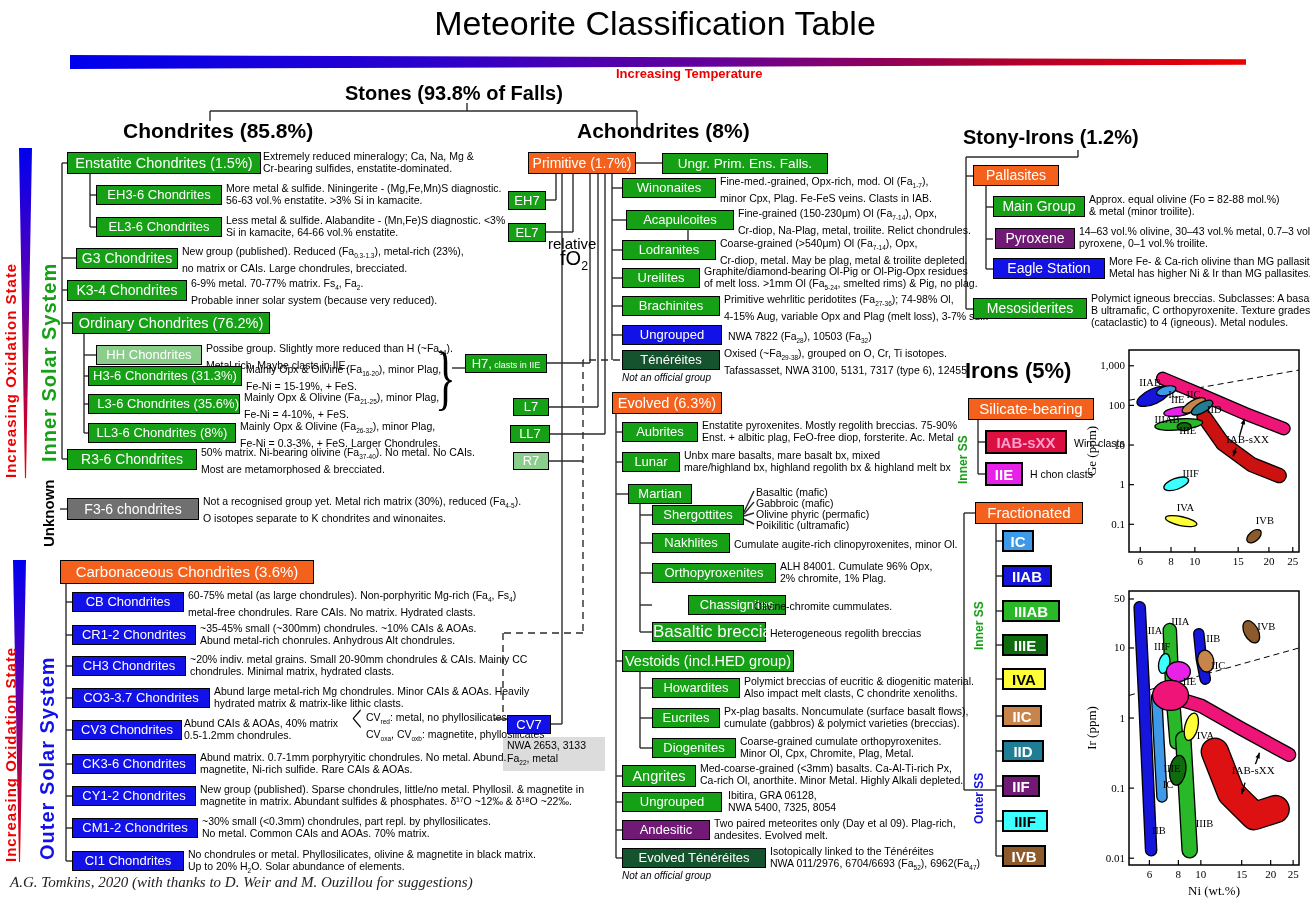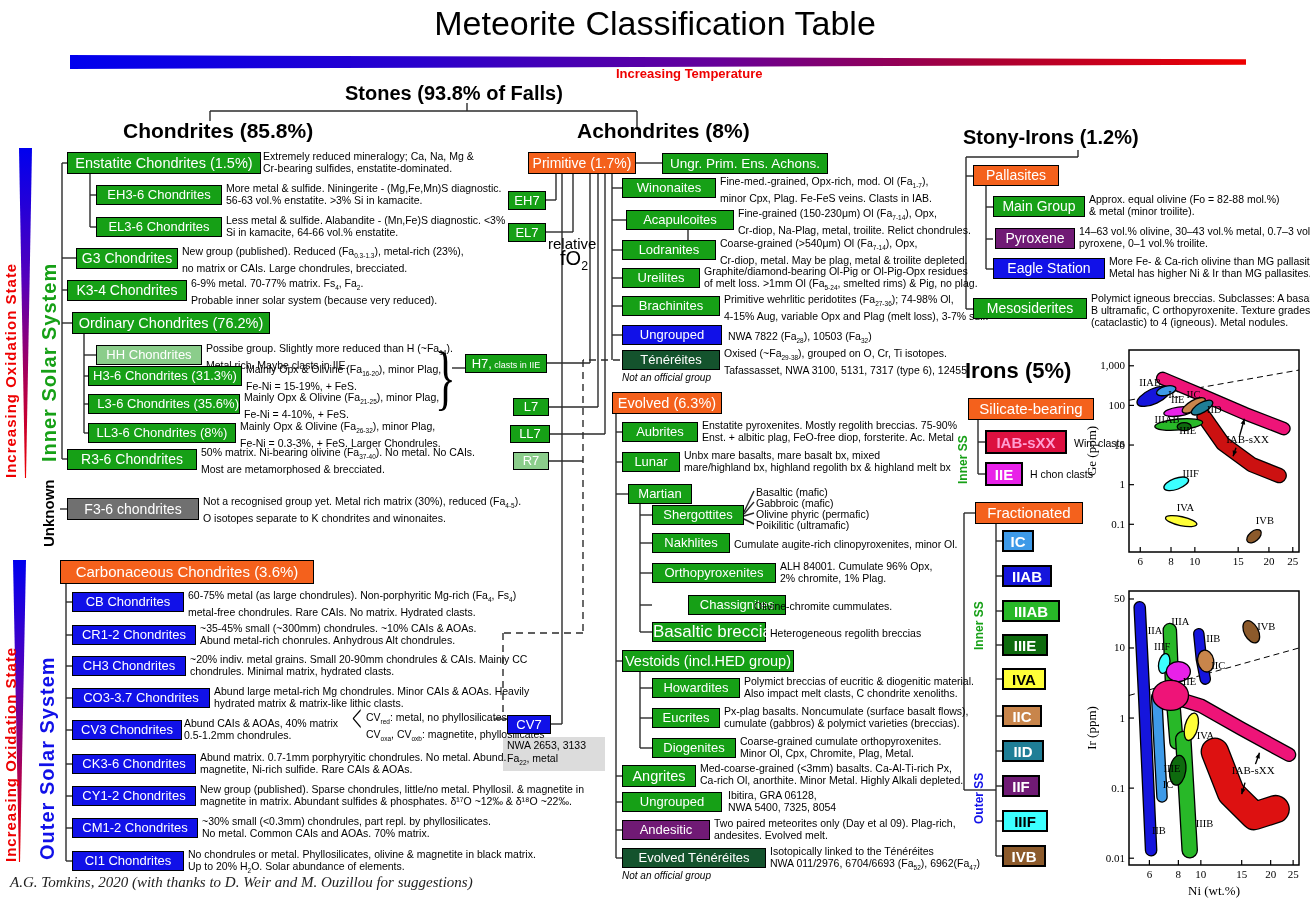--- a/index.html
+++ b/index.html
@@ -416,21 +416,21 @@
     <div class="desc" style="left: 202px; top: 815px;">
       <div>~30% small (&lt;0.3mm) chondrules, part repl. by phyllosilicates.</div>
       <div>No metal. Common CAIs and AOAs. 70% matrix.</div>
     </div>
     <div class="box c-b" style="left: 72px; top: 851px; width: 112px; height: 20px; font-size: 13px; line-height: 18px;">CI1 Chondrites</div>
     <div class="desc" style="left: 188px; top: 848px;">
       <div>No chondrules or metal. Phyllosilicates, olivine &amp; magnetite in black matrix.</div>
       <div>Up to 20% H<sub style="font-size:0.62em">2</sub>O. Solar abundance of elements.</div>
     </div>
     <div class="box c-o" style="left: 528px; top: 152px; width: 108px; height: 22px; font-size: 14px; line-height: 20px;">Primitive (1.7%)</div>
-    <div class="box c-g" style="left: 662px; top: 153px; width: 166px; height: 21px; font-size: 13.5px; line-height: 19px;">Ungr. Prim. Ens. Achons.</div>
+    <div class="box c-g" style="left: 662px; top: 153px; width: 166px; height: 21px; font-size: 13.5px; line-height: 19px;">Ungr. Prim. Ens. Falls.</div>
     <div class="box c-g" style="left: 508px; top: 191px; width: 38px; height: 19px; font-size: 13px; line-height: 17px;">EH7</div>
     <div class="box c-g" style="left: 508px; top: 223px; width: 38px; height: 19px; font-size: 13px; line-height: 17px;">EL7</div>
     <div class="box c-g" style="left: 622px; top: 178px; width: 94px; height: 20px; font-size: 13px; line-height: 18px;">Winonaites</div>
     <div class="desc" style="left: 720px; top: 175px;">
       <div>Fine-med.-grained, Opx-rich, mod. Ol (Fa<sub style="font-size:0.62em">1-7</sub>),</div>
       <div>minor Cpx, Plag. Fe-FeS veins. Clasts in IAB.</div>
     </div>
     <div class="box c-g" style="left: 626px; top: 210px; width: 108px; height: 20px; font-size: 13px; line-height: 18px;">Acapulcoites</div>
     <div class="desc" style="left: 738px; top: 207px;">
       <div>Fine-grained (150-230μm) Ol (Fa<sub style="font-size:0.62em">7-14</sub>), Opx,</div>

